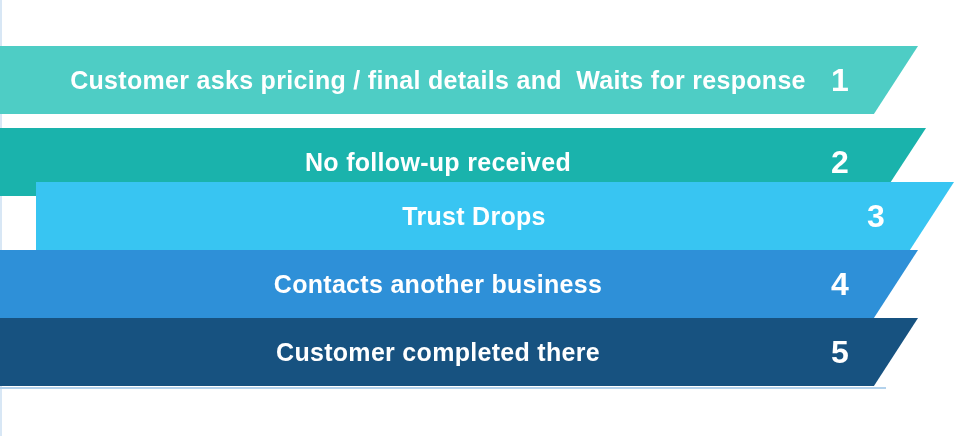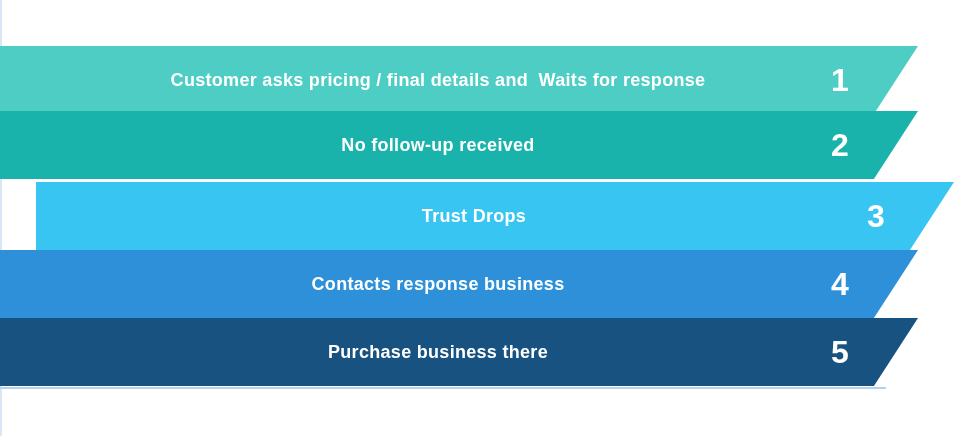--- a/index.html
+++ b/index.html
@@ -33,35 +33,35 @@
   }
   .banner {
     position: absolute;
     left: 0;
     width: 918px;
     height: 68px;
     z-index: 2;
     clip-path: polygon(0% 0%, 100% 0%, 95.2% 100%, 0% 100%);
   }
   .banner-0 { top: 46px; }
-  .banner-1 { top: 111px; }
+  .banner-1 { top: 128px; padding-left: 8px; }
   .banner-2 { top: 182px; margin-left: 36px; }
   .banner-3 { top: 250px; }
   .banner-4 { top: 318px; }
   .banner-label {
     position: absolute;
     left: 0;
     top: 0;
     width: 876px;
     height: 68px;
     display: flex;
     align-items: center;
     justify-content: center;
     color: #ffffff;
-    font-size: 18px;
+    font-size: 25px;
     font-weight: bold;
     letter-spacing: 0.3px;
     white-space: pre;
   }
   .banner-number {
     position: absolute;
     left: 800px;
     top: 0;
     width: 80px;
     height: 68px;
@@ -91,22 +91,22 @@
     <div class="banner-label">No follow-up received</div>
     <div class="banner-number">2</div>
   </div>
 
   <div class="banner banner-2" style="background-color: rgb(56, 197, 242);">
     <div class="banner-label">Trust Drops</div>
     <div class="banner-number">3</div>
   </div>
 
   <div class="banner banner-3" style="background-color: rgb(46, 144, 216);">
-    <div class="banner-label">Contacts response business</div>
+    <div class="banner-label">Contacts another business</div>
     <div class="banner-number">4</div>
   </div>
 
   <div class="banner banner-4" style="background-color: rgb(23, 82, 128);">
-    <div class="banner-label">Purchase business there</div>
+    <div class="banner-label">Customer completed there</div>
     <div class="banner-number">5</div>
   </div>
 
 </div>
 
 </body></html>

